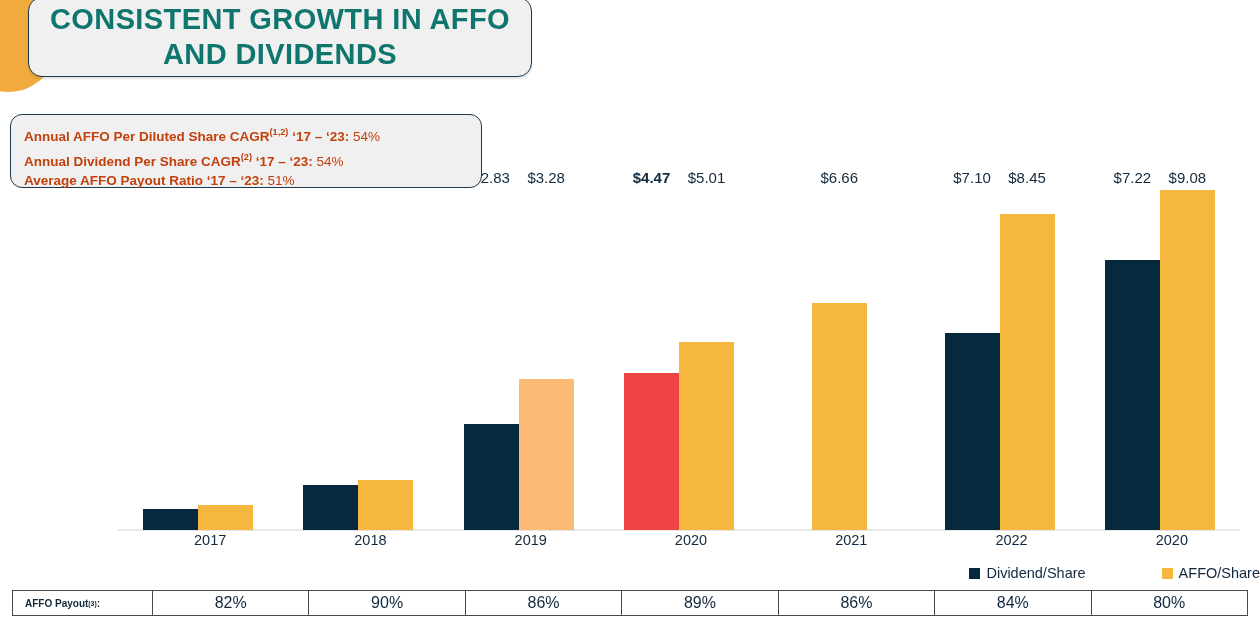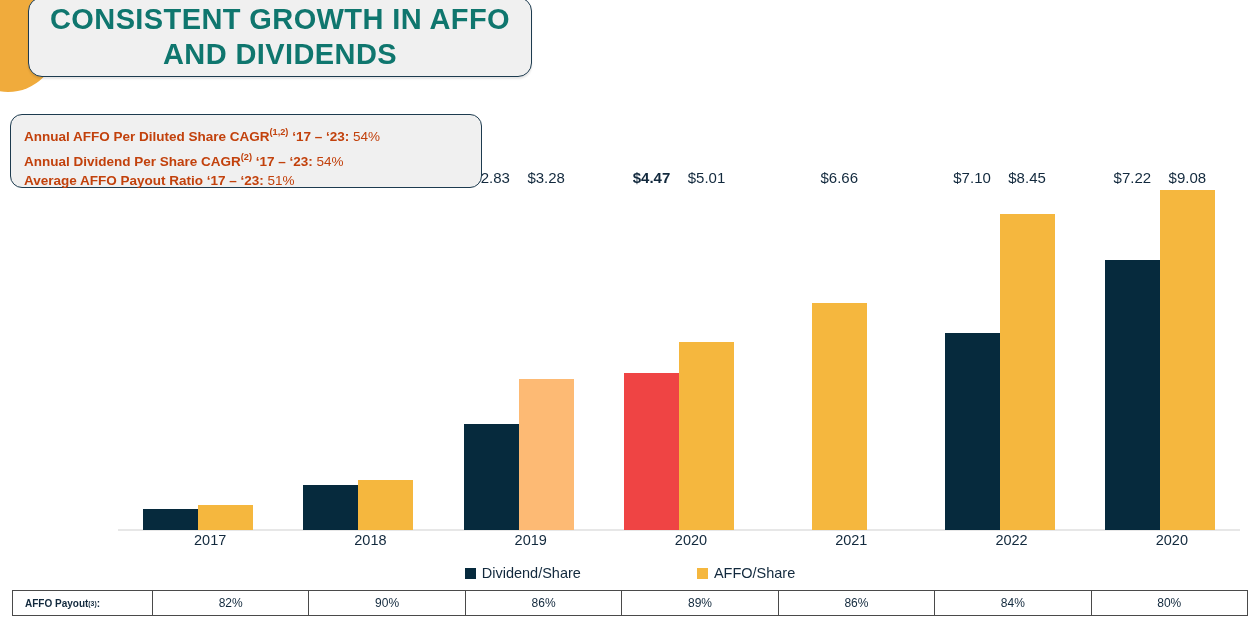--- a/index.html
+++ b/index.html
@@ -150,22 +150,22 @@
     color: #12293d;
   }
 
   
   .legend {
     position: absolute;
     left: 0;
     top: 565px;
     width: 1260px;
     display: flex;
-    justify-content: center;
-    gap: 116px;
+    justify-content: flex-end;
+    gap: 76px;
     align-items: center;
   }
   .legend-item {
     display: flex;
     align-items: center;
     gap: 6px;
     font-size: 14.5px;
     color: #12293d;
   }
   .legend-swatch {
@@ -196,21 +196,21 @@
     font-weight: bold;
     color: #12293d;
     border-right: 1.3px solid #4a4a4a;
     box-sizing: border-box;
   }
   .payout-cell {
     flex: 1 1 0;
     display: flex;
     align-items: center;
     justify-content: center;
-    font-size: 12px;
+    font-size: 16px;
     color: #12293d;
     border-right: 1.3px solid #4a4a4a;
     box-sizing: border-box;
   }
   .payout-cell:last-child { border-right: none; }
 </style>
 </head>
 <body>
 
 <div class="deco-circle"></div>

